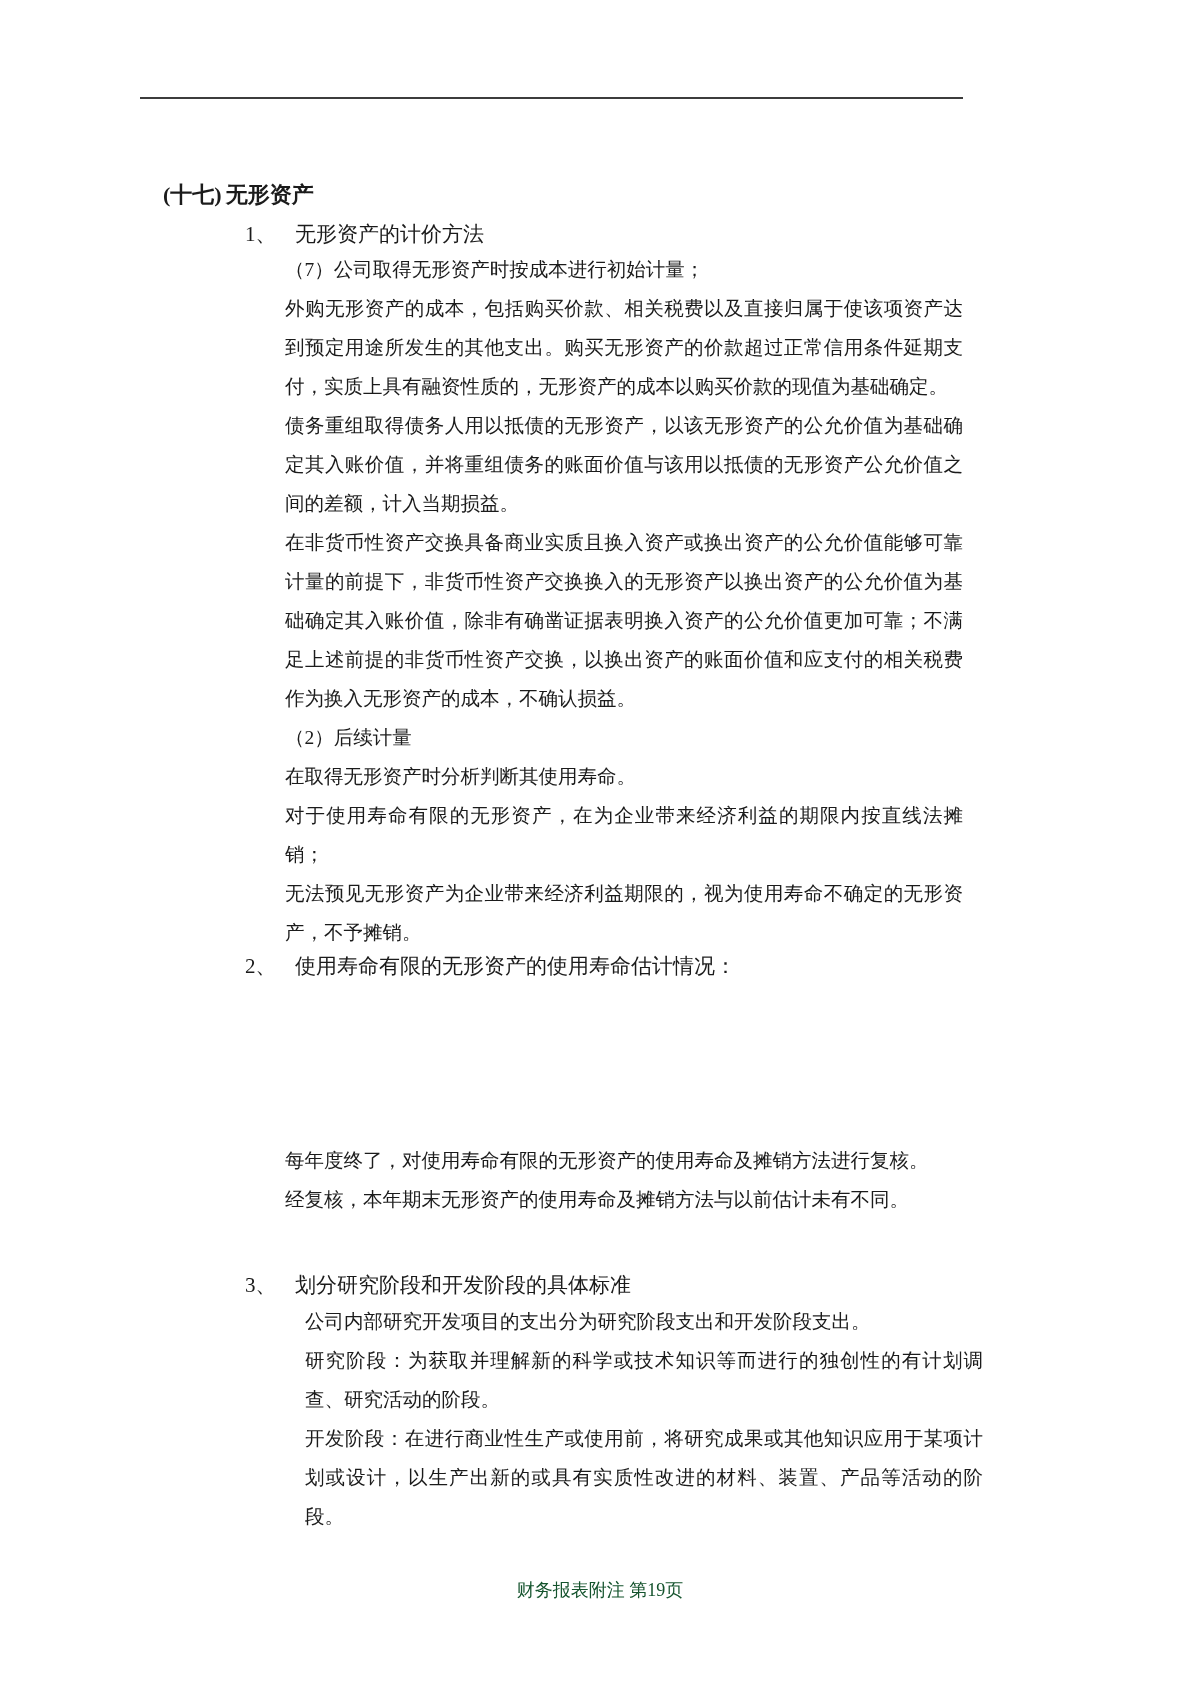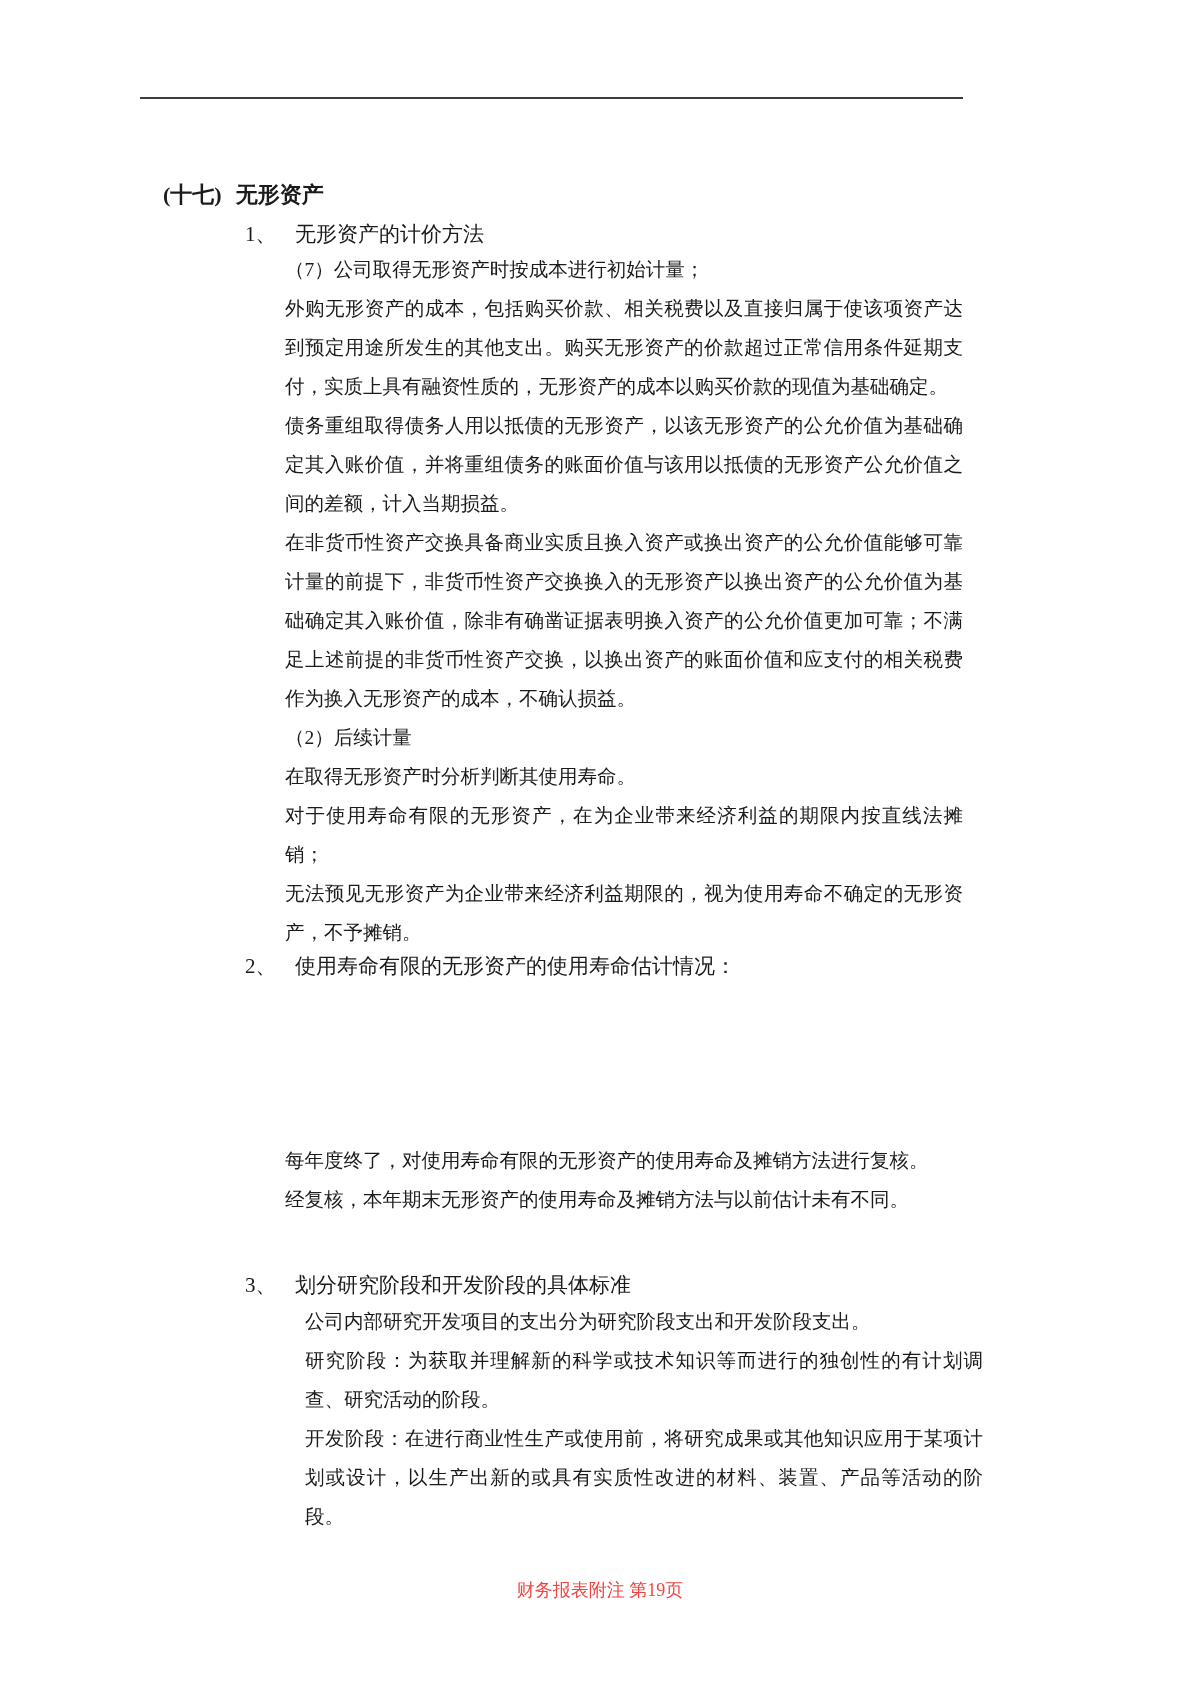--- a/index.html
+++ b/index.html
@@ -24,21 +24,21 @@
     border-top: 2px solid #3c3c3c;
   }
   .section-title {
     position: absolute;
     top: 180px;
     left: 163px;
     font-size: 22px;
     font-weight: bold;
     white-space: nowrap;
   }
-  .section-title .idx { margin-right: 14px; text-align: center; }
+  .section-title .idx { margin-right: 4px; text-align: center; }
   .sub-head {
     position: absolute;
     left: 245px;
     font-size: 21px;
     font-weight: normal;
     white-space: nowrap;
   }
   .sub-head .num {
     display: inline-block;
     width: 50px;
@@ -89,21 +89,21 @@
   .est-table .vline-r { border-right: 1px dotted #777; }
   .est-table td.item-cell { text-align: left; padding-left: 8px; }
   .est-table td.num-cell { text-align: center; }
   .footer {
     position: absolute;
     top: 1578px;
     left: 0;
     width: 1200px;
     text-align: center;
     font-size: 18px;
-    color: #ef4444;
+    color: #14532d;
   }
 </style>
 </head>
 <body>
 
 <div class="page">
 
   <div class="header-rule"></div>
 
   <div class="section-title">

